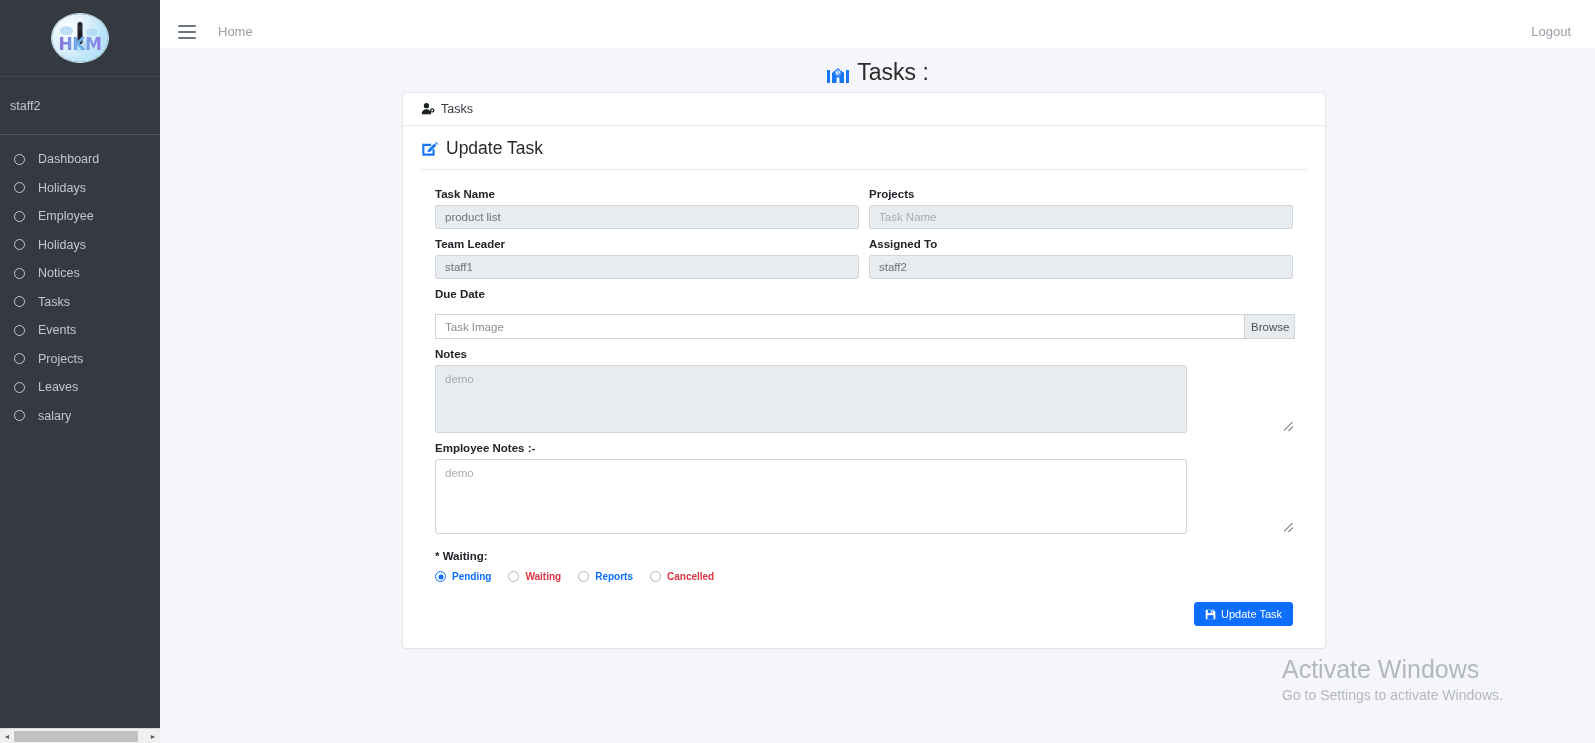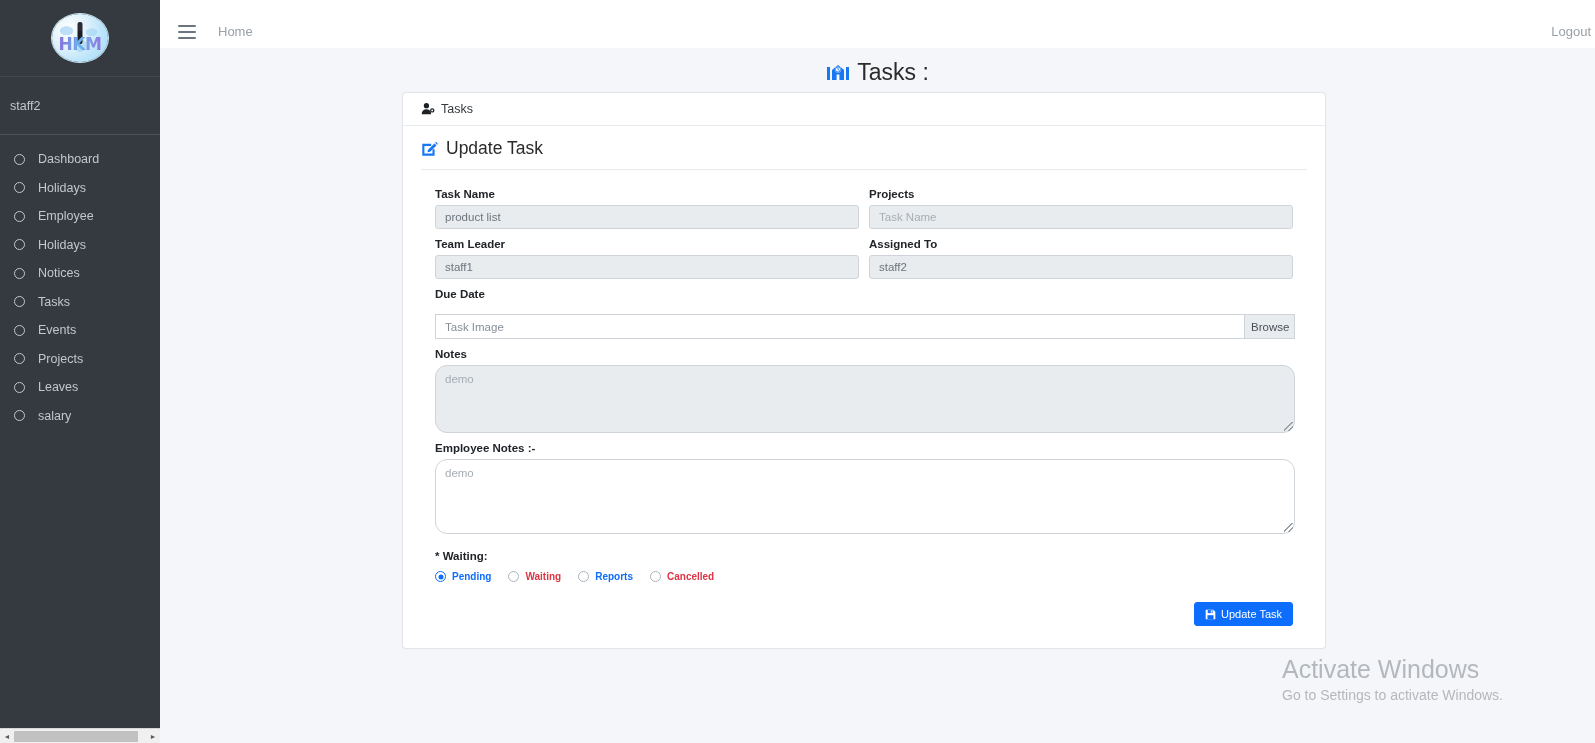--- a/index.html
+++ b/index.html
@@ -130,36 +130,36 @@
   }
   #hamburger span { display:block; height: 2px; background: #6c757d; border-radius: 1px; }
   #home-link {
     margin-left: 22px;
     color: #9aa0a6;
     font-size: 13px;
     text-decoration: none;
     cursor: pointer;
   }
   #logout-link {
-    margin-left: auto; margin-right: 4px;
+    margin-left: auto; margin-right: 24px;
     color: #9aa0a6;
     font-size: 13px;
     text-decoration: none;
     cursor: pointer;
   }
 
   
   #content {
     position: absolute; left: 160px; top: 48px;
     width: 1435px; height: 695px;
     background: #f4f6f9;
   }
 
   #page-title {
-    display: flex; align-items: flex-start; justify-content: center;
+    display: flex; align-items: flex-end; justify-content: center;
     gap: 7px;
     padding-top: 11px;
     font-size: 23px;
     color: #2b2b2b;
     font-weight: 400;
   }
   .title-icon { width: 24px; height: 24px; flex: none; display:block; }
 
   
   #card {
@@ -254,22 +254,22 @@
     border: none;
     border-left: 1px solid #ced4da;
     font-size: 11.5px;
     color: #495057;
     cursor: pointer;
     font-family: "Liberation Sans", sans-serif;
   }
 
   .ta-wrap { position: relative; width: 860px; }
   .ta {
-    width: 860px;
-    border-radius: 12px;
+    width: 752px;
+    border-radius: 3px;
     border: 1px solid #ced4da;
     padding: 7px 9px;
     font-size: 11.5px;
     color: #6c757d;
     font-family: "Liberation Sans", sans-serif;
     resize: none;
     display: block;
   }
   .ta-disabled { background: #e9ecef; height: 68px; }
   .ta-active { background: #ffffff; height: 75px; }

